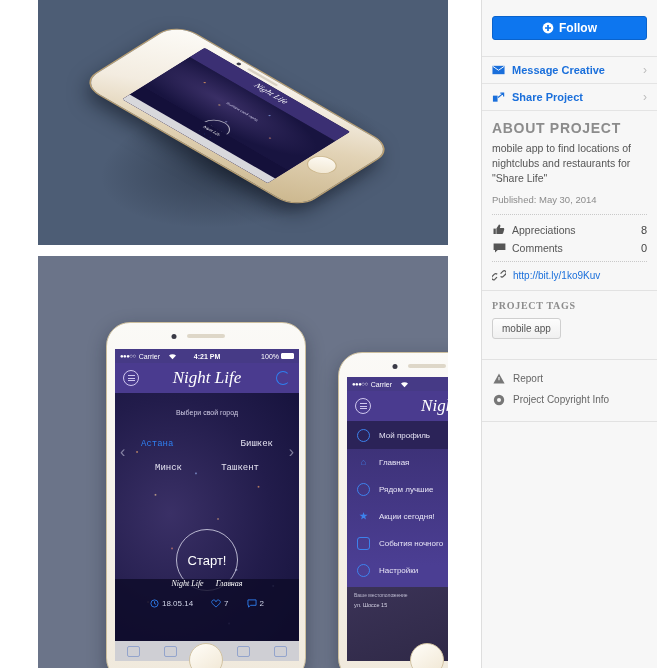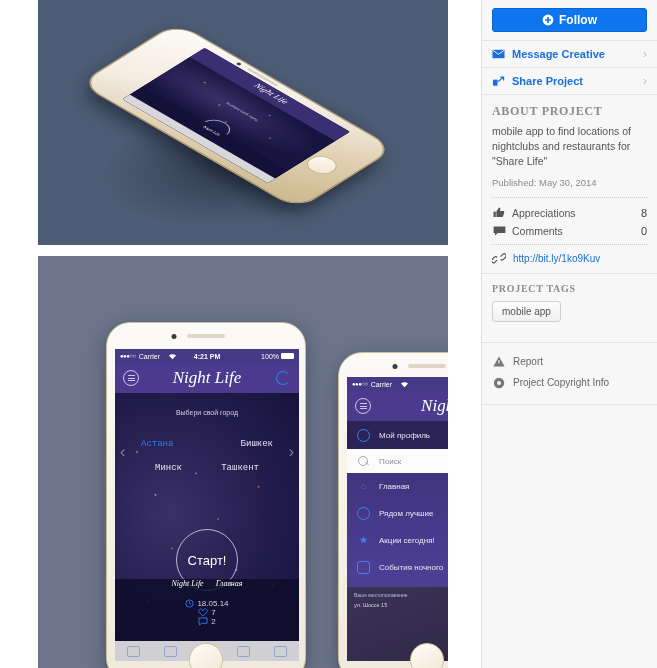--- a/index.html
+++ b/index.html
@@ -145,21 +145,21 @@
   .arrow.l { left:5px; } .arrow.r { right:5px; }
   .startbtn {
     position:absolute; left:50%; top:136px; transform:translateX(-50%);
     width:62px; height:62px; border-radius:50%; border:1.4px solid rgba(230,230,245,.75);
     color:#fff; font-size:13px; display:flex; align-items:center; justify-content:center;
   }
   .footer-pane { position:absolute; left:0; bottom:20px; width:100%; height:62px; background:rgba(14,11,40,.82); }
   .footer-pane .fline { text-align:center; padding-top:0; color:#fff; font-size:8px;
      font-family:"Liberation Serif", serif; font-style:italic; }
   .footer-pane .fline .sep { display:inline-block; width:8px; }
-  .fstats { display:flex; justify-content:center; margin-top:11px; color:#2f7ff0; font-size:8px; align-items:center;flex-direction:column; }
+  .fstats { display:flex; justify-content:center; gap:18px; margin-top:11px; color:#2f7ff0; font-size:8px; align-items:center; }
   .fstats span { display:flex; align-items:center; gap:3px; }
   .fstats .val { color:#cfd3e6; }
   .tabbar { position:absolute; left:0; bottom:0; width:100%; height:20px; background:#cfcfd4;
      display:flex; align-items:center; justify-content:space-around; }
   .tabbar i { display:block; width:13px; height:11px; border:1.2px solid #7f96c9; border-radius:2px; opacity:.75; }
 
   
   .drawer { position:absolute; left:0; top:44px; width:100%; bottom:0;
             background:linear-gradient(180deg,#3a2f72 0%,#4b3e93 60%,#4b3e93 100%); }
   .drw-profile { height:28px; display:flex; align-items:center; gap:9px; padding-left:10px;
@@ -181,41 +181,41 @@
   .drw-map .lbl { color:#bdbad0; font-size:5px; padding:5px 0 0 7px; }
   .drw-map .addr { color:#d7d5e6; font-size:5.5px; padding:4px 0 0 7px; }
 
   
   .sidebar {
     position:absolute; right:0; top:0; width:176px; height:668px;
     background:#f7f7f7; border-left:1px solid #dedede;
     font-size:11px; color:#444;
   }
   .sb-sec { border-bottom:1px solid #e2e2e2; }
-  .sb-pad { padding:8px 10px; }
+  .sb-pad { padding:16px 10px; }
 
   .btn-follow {
     display:block; width:100%; height:24px; background:#0d76ef; color:#fff;
     border:1px solid #0a63cc; border-radius:3px; font-size:12px; font-weight:bold;
     display:flex; align-items:center; justify-content:center; gap:5px;
   }
   .btn-collection {
     display:flex; width:100%; height:23px; margin-top:6px; color:#1a6fdb;
     background:linear-gradient(180deg,#fdfdfd,#eeeeee); border:1px solid #cfcfcf;
     border-radius:3px; font-size:11px; font-weight:bold;
     align-items:center; justify-content:center; gap:5px;
   }
   .link-row {
     display:flex; align-items:center; gap:7px; padding:7px 10px;
     border-bottom:1px solid #e4e4e4; color:#1a6fdb; font-size:11px; font-weight:bold;
     background:#f7f7f7; position:relative;
   }
   .link-row .chev { position:absolute; right:10px; color:#bdbdbd; font-size:12px; font-weight:normal; }
 
-  .about-title { font-size:12px; letter-spacing:.7px; color:#8c8c8c; font-weight:bold; padding:9px 10px 5px;font-family:Liberation Serif, serif; }
+  .about-title { font-size:14px; letter-spacing:.7px; color:#8c8c8c; font-weight:bold; padding:9px 10px 5px; }
   .about-desc { font-size:10.5px; color:#555; line-height:1.42; padding:0 10px; }
   .about-pub { font-size:9.5px; color:#8b8b8b; padding:8px 10px 9px; }
 
   .dash { border-top:1px dotted #c9c9c9; margin:0 10px; }
 
   .stat-row { display:flex; align-items:center; padding:3px 10px; font-size:10.5px; color:#555; }
   .stat-row .ic { width:14px; margin-right:6px; display:flex; justify-content:center; color:#555; }
   .stat-row .lbl { flex:1; }
   .stat-row .num { color:#444; font-size:11px; }
 
@@ -373,24 +373,20 @@
                 <i></i>
               </div>
             <div class="logo" style="margin-left:24px;">Night</div>
           </div>
 
           <div class="drawer">
             <div class="drw-profile">
               <span class="drw-ic circ"></span>
               <span>Мой профиль</span>
             </div>
-            <div class="drw-search">
-              <span class="drw-ic search"></span>
-              <span>Поиск</span>
-            </div>
             <div class="drw-item">
               <span class="drw-ic plain">⌂</span>
               <span>Главная</span>
             </div>
             <div class="drw-item">
               <span class="drw-ic circ"></span>
               <span>Рядом лучшие</span>
             </div>
             <div class="drw-item">
               <span class="drw-ic plain">★</span>

